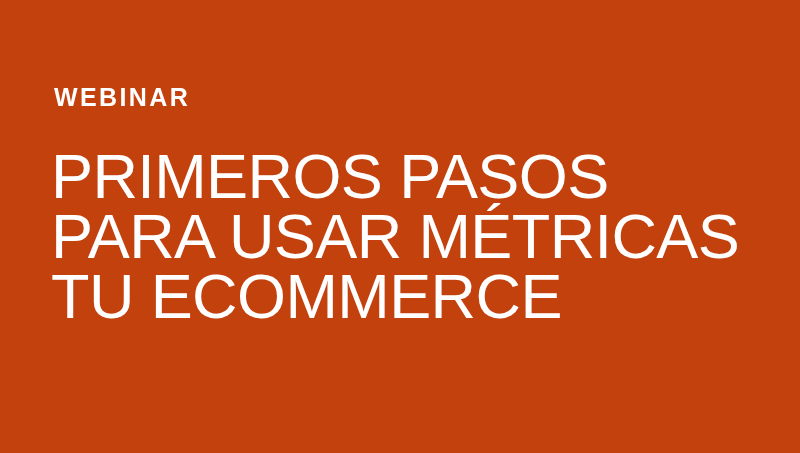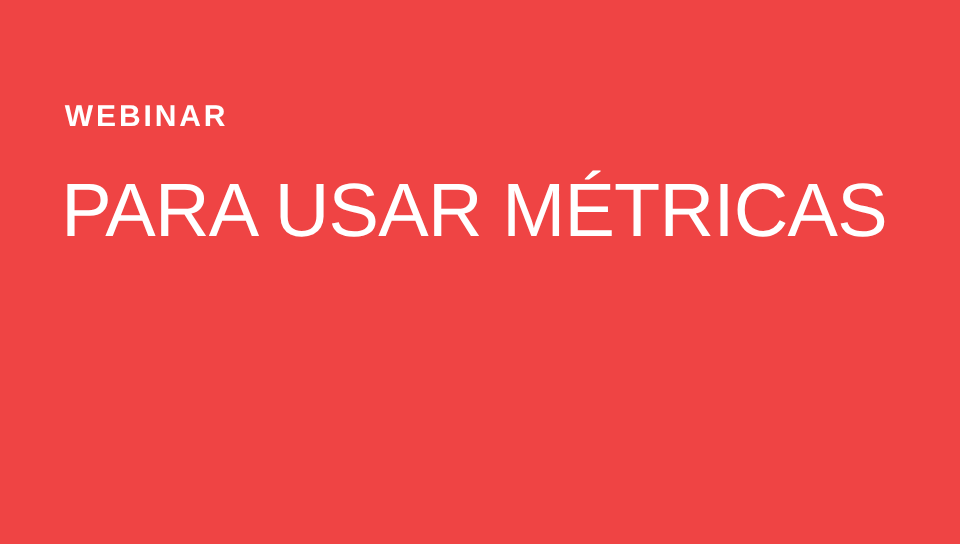--- a/index.html
+++ b/index.html
@@ -60,21 +60,23 @@
     letter-spacing: -0.6px;
     color: #ffffff;
     white-space: nowrap;
     text-transform: uppercase;
     -webkit-font-smoothing: antialiased;
   }
 </style>
 </head>
 <body style="background: rgb(42, 138, 155);">
 
-<div class="banner" style="background: #ef4444;">
+<div class="banner" style="background: #c2410c;">
 
   <p class="eyebrow">WEBINAR</p>
 
   <h1 class="headline">
+    <span class="headline-line">PRIMEROS PASOS</span>
     <span class="headline-line">PARA USAR MÉTRICAS</span>
+    <span class="headline-line">TU ECOMMERCE</span>
   </h1>
 
 </div>
 
 </body></html>

